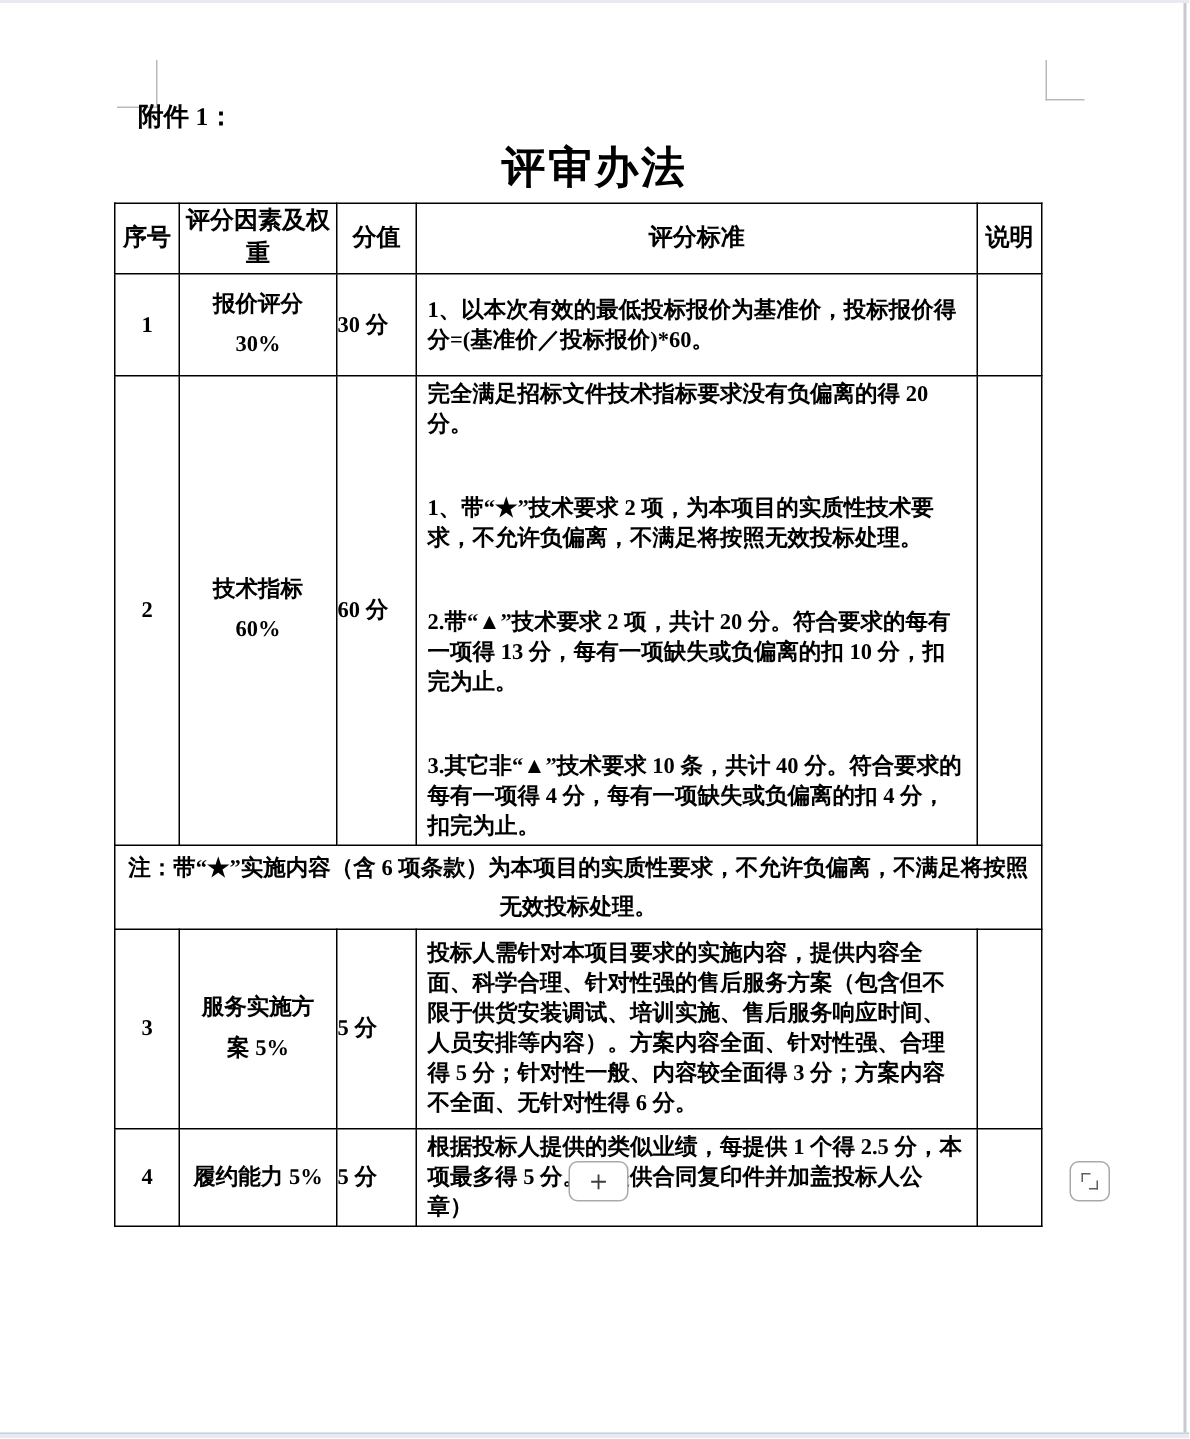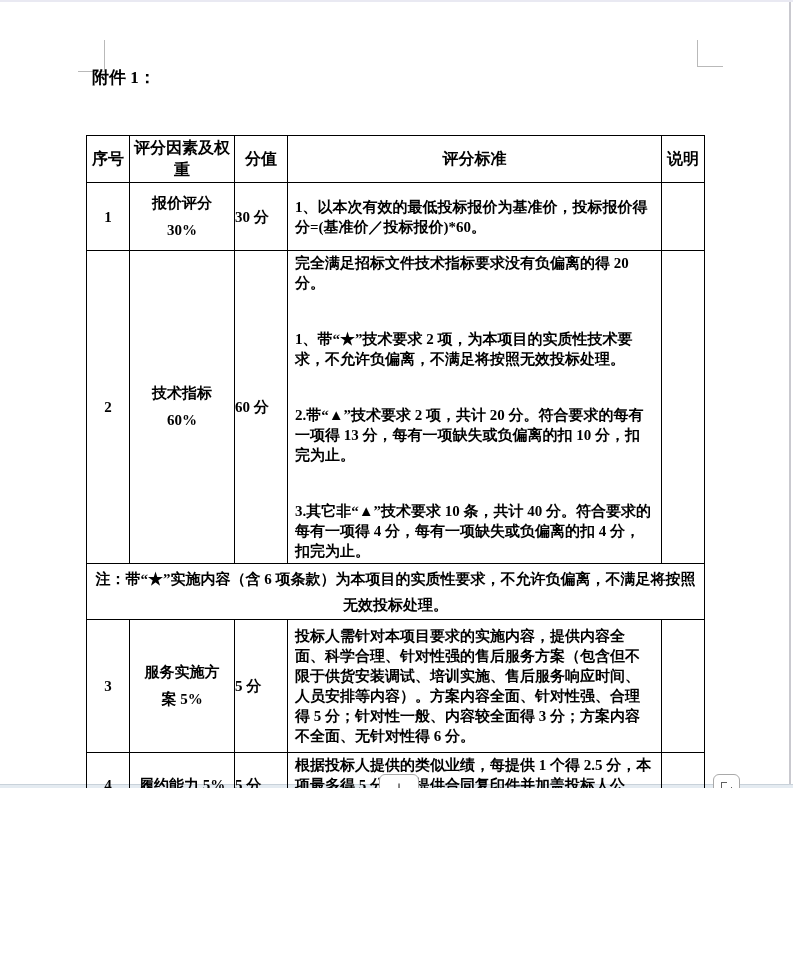--- a/index.html
+++ b/index.html
@@ -3,21 +3,21 @@
 <meta charset="utf-8">
 <style>
   * { margin:0; padding:0; box-sizing:border-box; }
   html,body { background:#ffffff; }
   body {
     font-family: "Liberation Serif", "DejaVu Serif", serif;
     color:#000;
   }
   .canvas {
     position:relative;
-    width:793px; height:788px;
+    width:793px; height:959px;
     background:#fff;
     overflow:hidden;
     border-top:2px solid #e9e9f2;
   }
   .page-right-edge {
     position:absolute; top:0; bottom:0; left:789px; width:2px;
     background:#c9c9cf;
   }
   .page-bottom-edge {
     position:absolute; left:0; right:0; bottom:0; height:4px;
@@ -34,21 +34,21 @@
   }
   .attachment {
     position:absolute; left:92px; top:64px;
     font-size:17px; font-weight:bold;
   }
   .title {
     position:absolute; left:0; top:90px; width:793px;
     text-align:center; font-size:29px; font-weight:bold; letter-spacing:2px;
   }
   table.eval {
-    position:absolute; left:86px; top:133px;
+    position:absolute; left:76px; top:133px;
     width:618px; table-layout:fixed;
     border-collapse:collapse;
     font-size:15px;
   }
   table.eval th, table.eval td {
     border:1.5px solid #000;
     vertical-align:middle;
     font-weight:bold;
   }
   table.eval thead th {
@@ -96,20 +96,21 @@
 <body>
 
 <div class="canvas">
 
   <div class="crop-mark tl"></div>
   <div class="crop-mark tr"></div>
   <div class="page-right-edge"></div>
   <div class="page-bottom-edge"></div>
 
   <div class="attachment">附件 1：</div>
+  <div class="title">评审办法</div>
 
   <table class="eval">
     <colgroup>
       <col style="width:43px">
       <col style="width:105px">
       <col style="width:53px">
       <col style="width:374px">
       <col style="width:43px">
     </colgroup>
     <thead>

